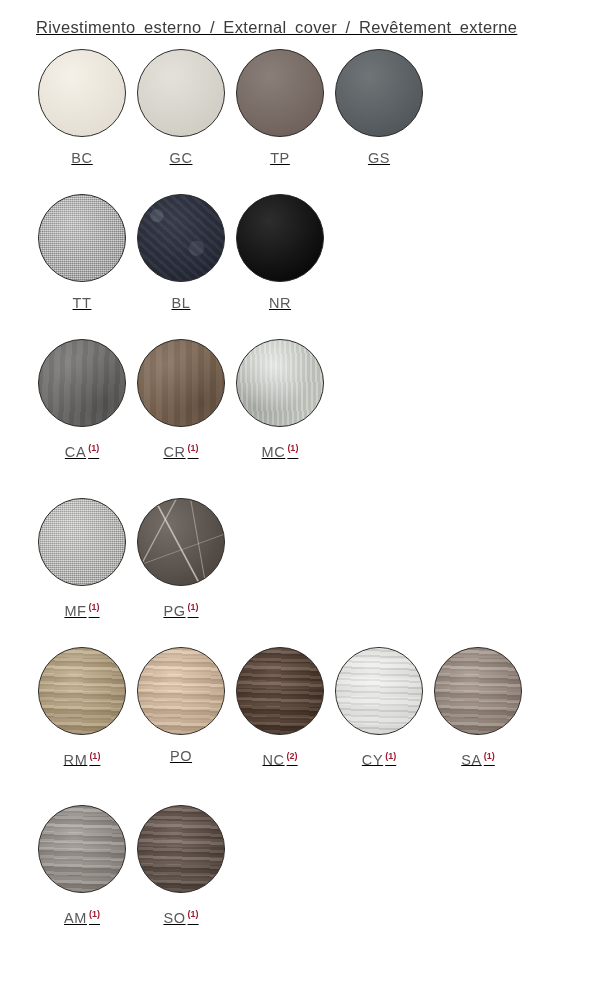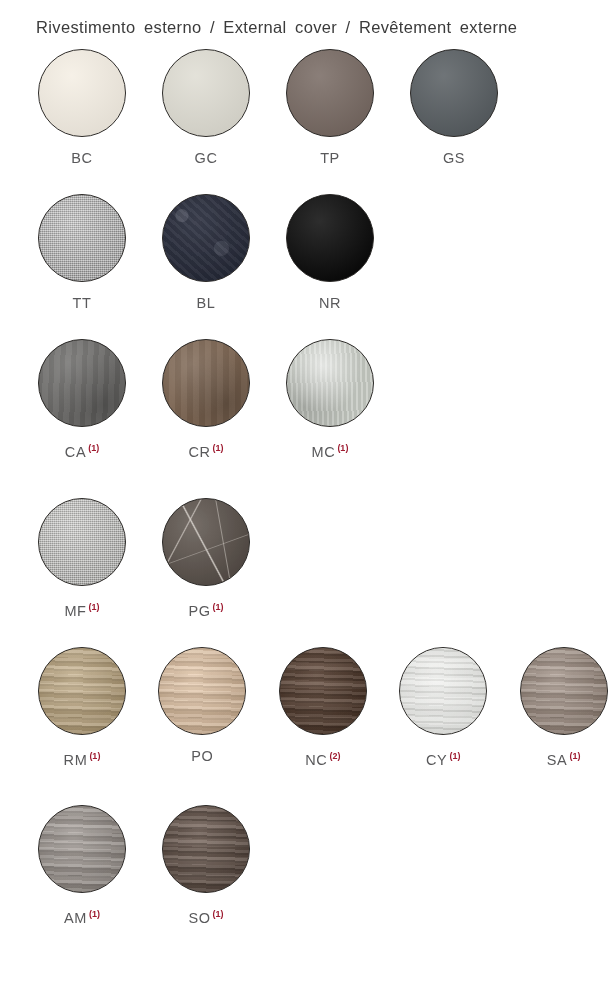--- a/index.html
+++ b/index.html
@@ -13,40 +13,40 @@
     font-family: "Liberation Sans", sans-serif;
     overflow: hidden;
     position: relative;
   }
   .page {
     width: 615px;
     height: 981px;
     box-sizing: border-box;
     padding: 0;
     position: relative;
+    text-decoration: underline;
   }
   .title {
     font-size: 16.5px;
     color: #3b3b3b;
     letter-spacing: 0.35px;
     word-spacing: 3.5px;
     line-height: 31px;
     padding: 12px 40px 0 36px;
     font-weight: 400;
   }
   .grid {
     padding: 0 0 0 0;
     margin-top: 6px;
   }
   .row {
     display: flex;
     align-items: flex-start;
     padding-left: 38px;
     margin-bottom: 4px;
-    gap: 25px;
   }
   .cell {
     width: 98px;
     margin-right: 1px;
     display: flex;
     flex-direction: column;
     align-items: flex-start;
   }
   .swatch-wrap {
     width: 88px;

